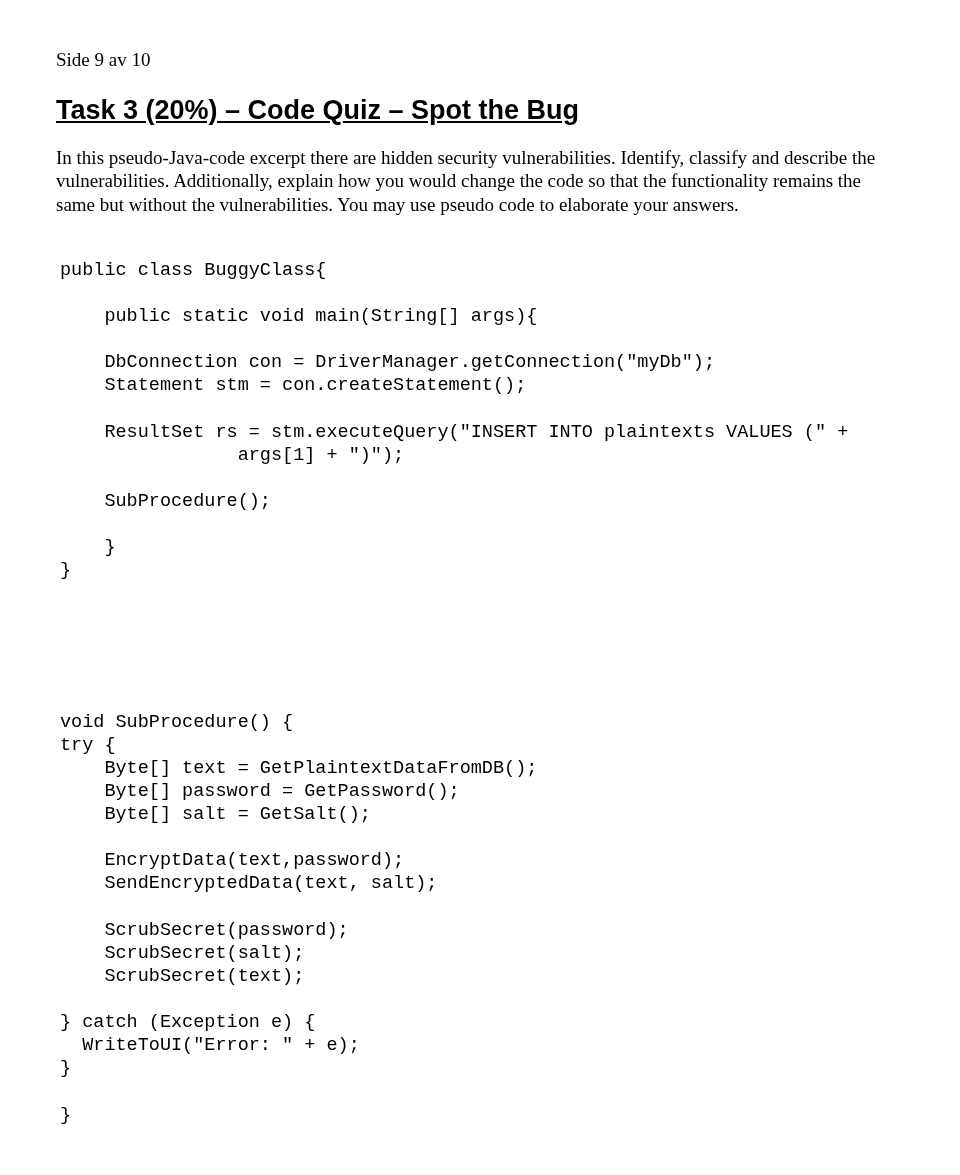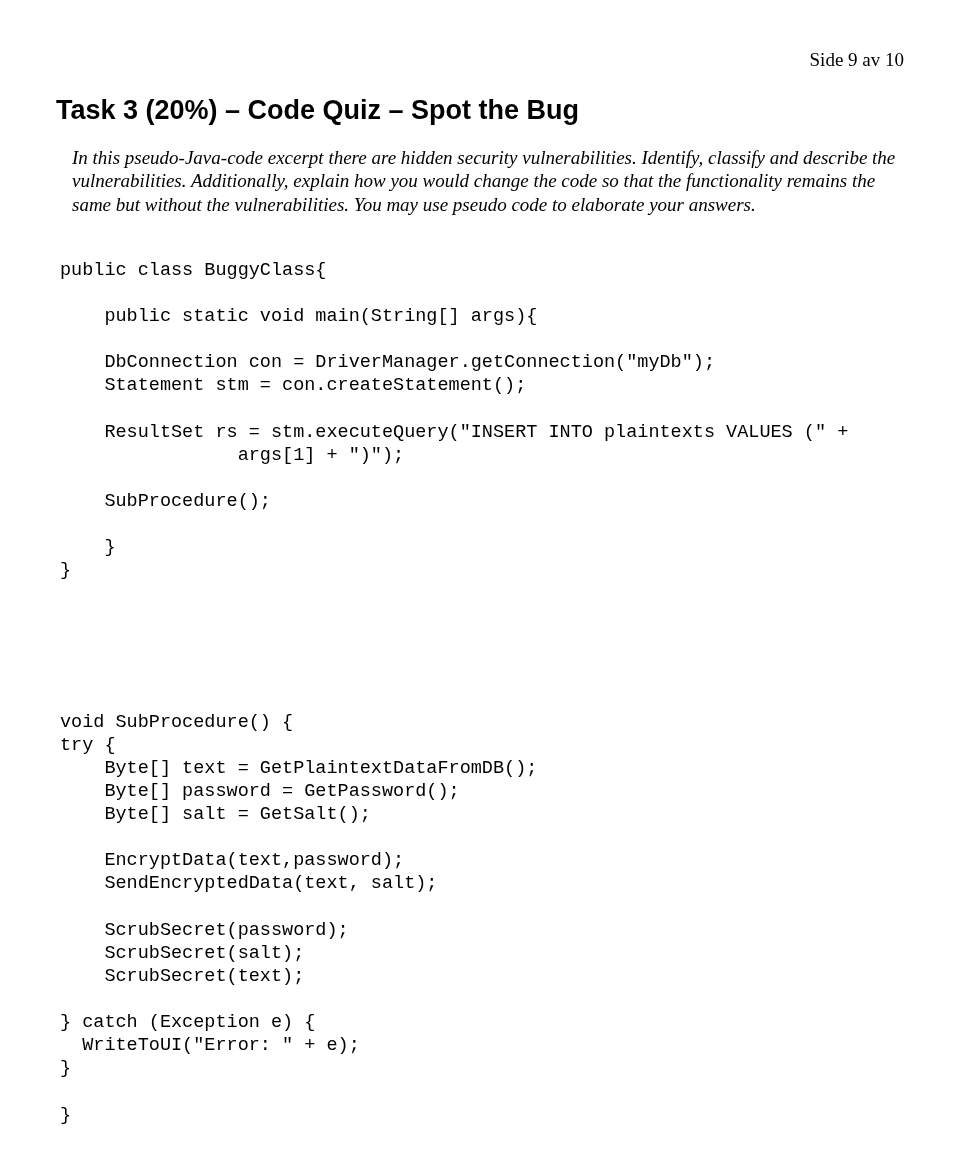--- a/index.html
+++ b/index.html
@@ -7,34 +7,34 @@
       font-size: 19px;
       color: #000;
       background: #fff;
       margin: 0;
       padding: 48px 56px 56px 56px;
       width: 960px;
       box-sizing: border-box;
       line-height: 1.25;
     }
     .page-number {
-      text-align: right;
+      text-align: left;
       font-size: 19px;
       margin-bottom: 22px;
     }
     h2.task-title {
       font-family: Arial, Helvetica, sans-serif;
       font-size: 27px;
       font-weight: bold;
       margin: 0 0 18px 0;
+      text-decoration: underline;
     }
     p.intro {
-      margin: 0 0 42px 16px;
+      margin: 0 0 42px 0;
       max-width: 840px;
-      font-style: italic;
     }
     pre.code {
       font-family: "Courier New", Courier, monospace;
       font-size: 18.5px;
       line-height: 1.25;
       white-space: pre;
       margin: 4px;
     }
     .gap-large { height: 120px; }
   </style>

